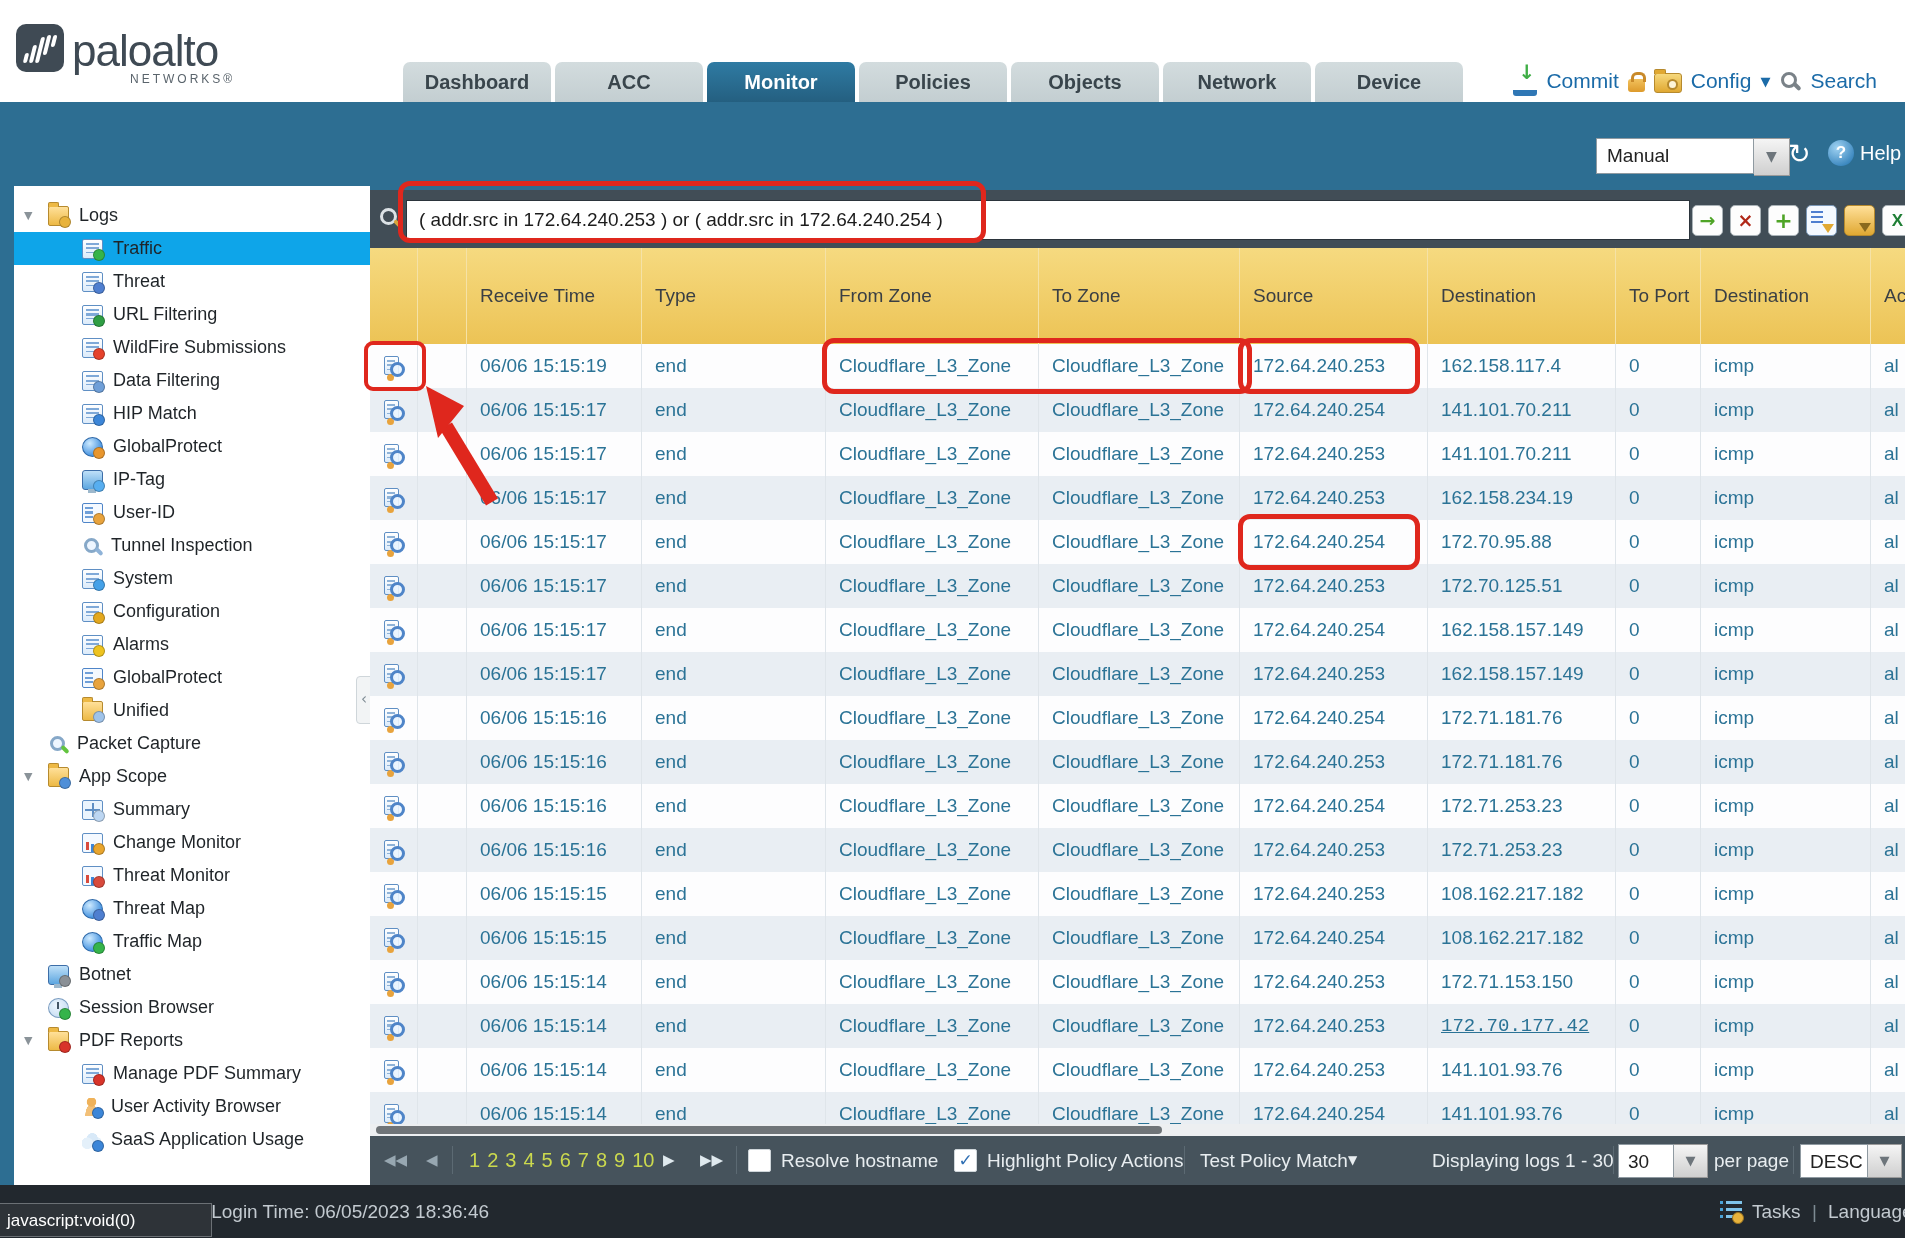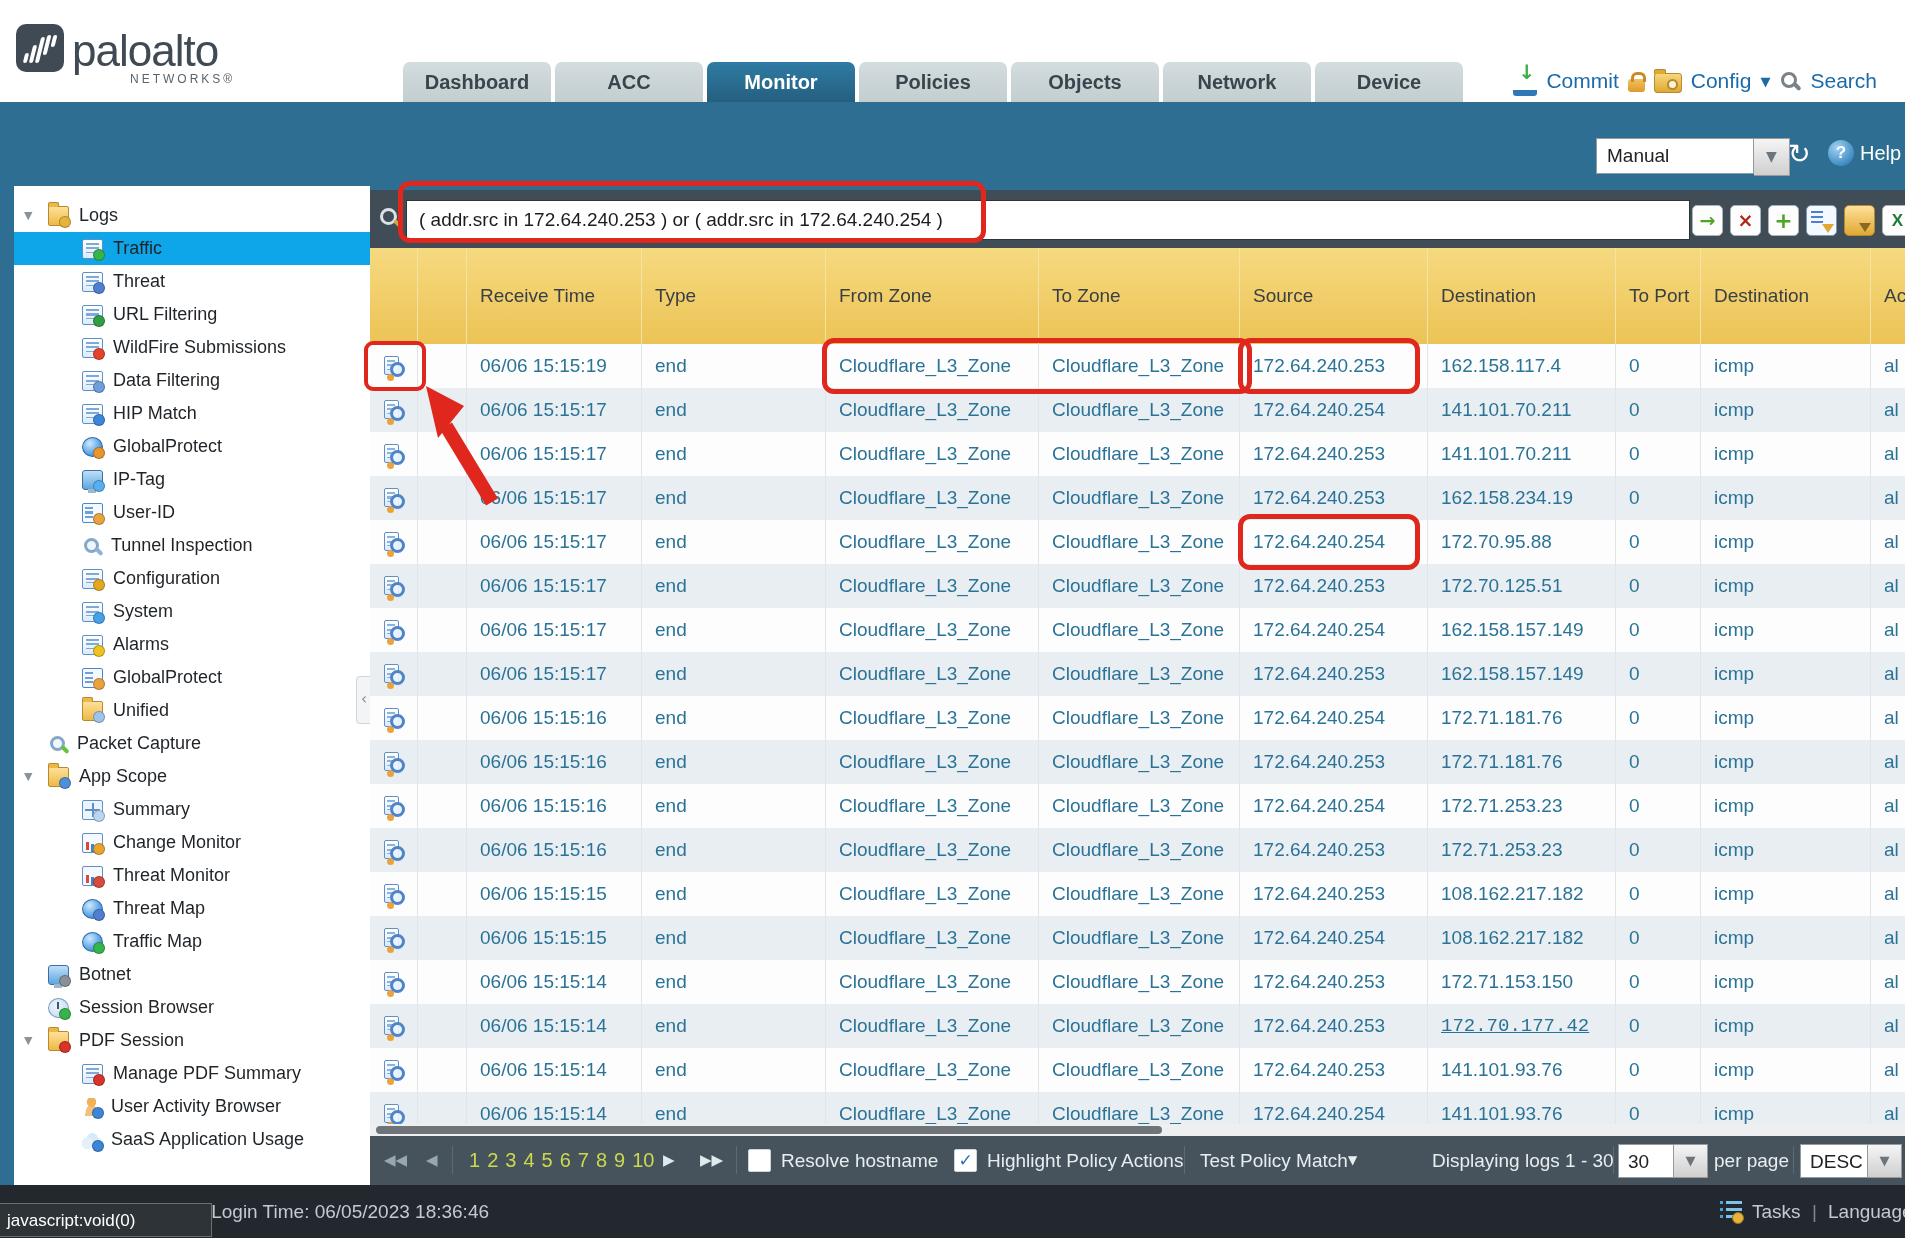--- a/index.html
+++ b/index.html
@@ -227,26 +227,26 @@
         </div>
         <div class="sb-row lvl1">
           <span class="icon i-card" style="--b: #e8a33d;"></span>
           <span class="sb-label">User-ID</span>
         </div>
         <div class="sb-row lvl1">
           <span class="icon i-mag" style="--b: #8fb3d8;"></span>
           <span class="sb-label">Tunnel Inspection</span>
         </div>
         <div class="sb-row lvl1">
+          <span class="icon i-doc" style="--b: #45a1e8;"></span>
+          <span class="sb-label">System</span>
+        </div>
+        <div class="sb-row lvl1">
           <span class="icon i-doc" style="--b: #e3a81f;"></span>
           <span class="sb-label">Configuration</span>
-        </div>
-        <div class="sb-row lvl1">
-          <span class="icon i-doc" style="--b: #45a1e8;"></span>
-          <span class="sb-label">System</span>
         </div>
         <div class="sb-row lvl1">
           <span class="icon i-doc" style="--b: #eec31f;"></span>
           <span class="sb-label">Alarms</span>
         </div>
         <div class="sb-row lvl1">
           <span class="icon i-card" style="--b: #e8a33d;"></span>
           <span class="sb-label">GlobalProtect</span>
         </div>
         <div class="sb-row lvl1">
@@ -289,21 +289,21 @@
           <span class="sb-label">Botnet</span>
         </div>
         <div class="sb-row lvl0">
           <span class="sb-pad"></span>
           <span class="icon i-clock" style="--b: #35b44a;"></span>
           <span class="sb-label">Session Browser</span>
         </div>
         <div class="sb-row lvl0">
           <span class="sb-arrow">▼</span>
           <span class="icon i-folder" style="--b: #d8342a;"></span>
-          <span class="sb-label">PDF Session</span>
+          <span class="sb-label">PDF Reports</span>
         </div>
         <div class="sb-row lvl1">
           <span class="icon i-doc" style="--b: #d8342a;"></span>
           <span class="sb-label">Manage PDF Summary</span>
         </div>
         <div class="sb-row lvl1">
           <span class="icon i-person" style="--b: #3c86d8;"></span>
           <span class="sb-label">User Activity Browser</span>
         </div>
         <div class="sb-row lvl1">

